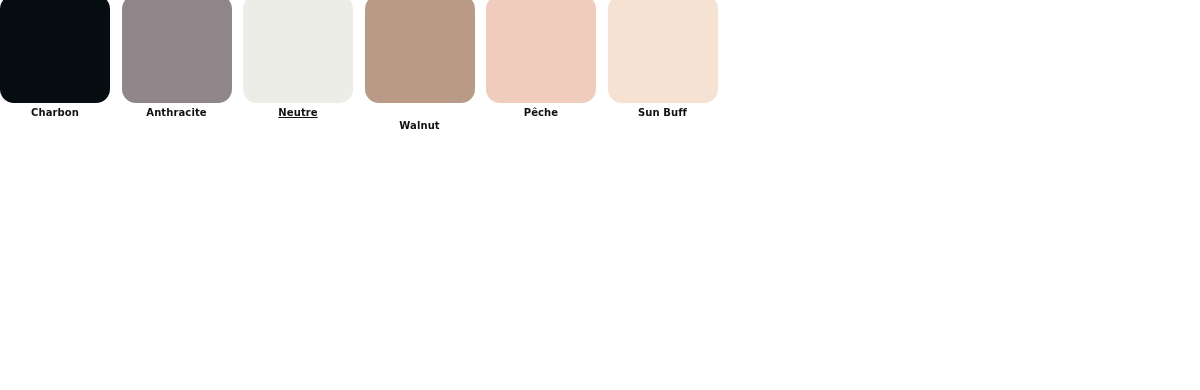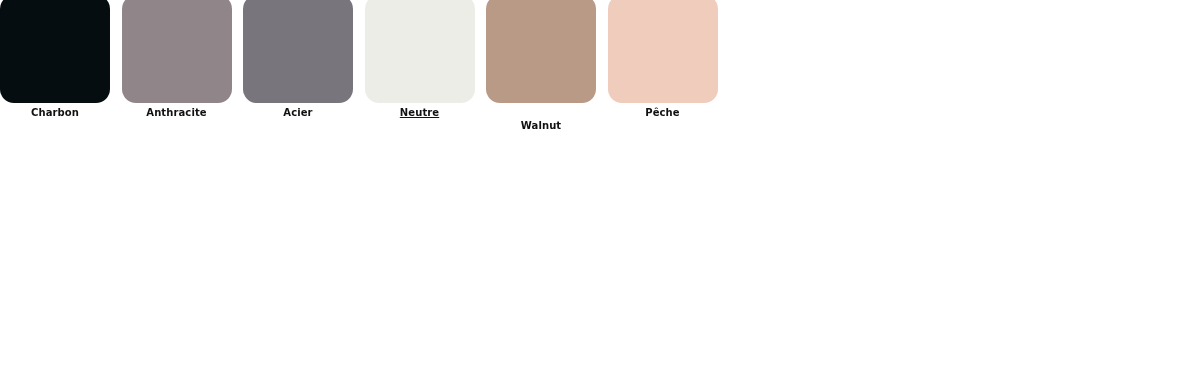--- a/index.html
+++ b/index.html
@@ -67,36 +67,36 @@
     <div class="swatch-cell">
       <div class="swatch-chip" style="background: rgb(5, 13, 16);"></div>
       <div class="swatch-label" style="color: rgb(17, 17, 17);">Charbon</div>
     </div>
 
     <div class="swatch-cell">
       <div class="swatch-chip" style="background: rgb(144, 134, 137);"></div>
       <div class="swatch-label" style="color: rgb(17, 17, 17);">Anthracite</div>
     </div>
 
-    <div class="swatch-cell">
-      <div class="swatch-chip" style="background: rgb(120, 118, 124);"></div>
-      <div class="swatch-label" style="color: rgb(17, 17, 17);">Acier</div>
-    </div>
 
     <div class="swatch-cell">
       <div class="swatch-chip" style="background: rgb(237, 237, 232);"></div>
       <div class="swatch-label" style="color: rgb(17, 17, 17); text-decoration: underline;">Neutre</div>
     </div>
 
 
     <div class="swatch-cell">
       <div class="swatch-chip" style="background: rgb(184, 154, 135);"></div>
       <div class="swatch-label" style="color: rgb(17, 17, 17); margin-top: 16px;">Walnut</div>
     </div>
 
     <div class="swatch-cell">
       <div class="swatch-chip" style="background: rgb(239, 204, 188);"></div>
       <div class="swatch-label" style="color: rgb(17, 17, 17);">Pêche</div>
     </div>
 
+    <div class="swatch-cell">
+      <div class="swatch-chip" style="background: rgb(245, 226, 211);"></div>
+      <div class="swatch-label" style="color: rgb(17, 17, 17);">Sun Buff</div>
+    </div>
 
   </div>
 </div>
 
 </body></html>

